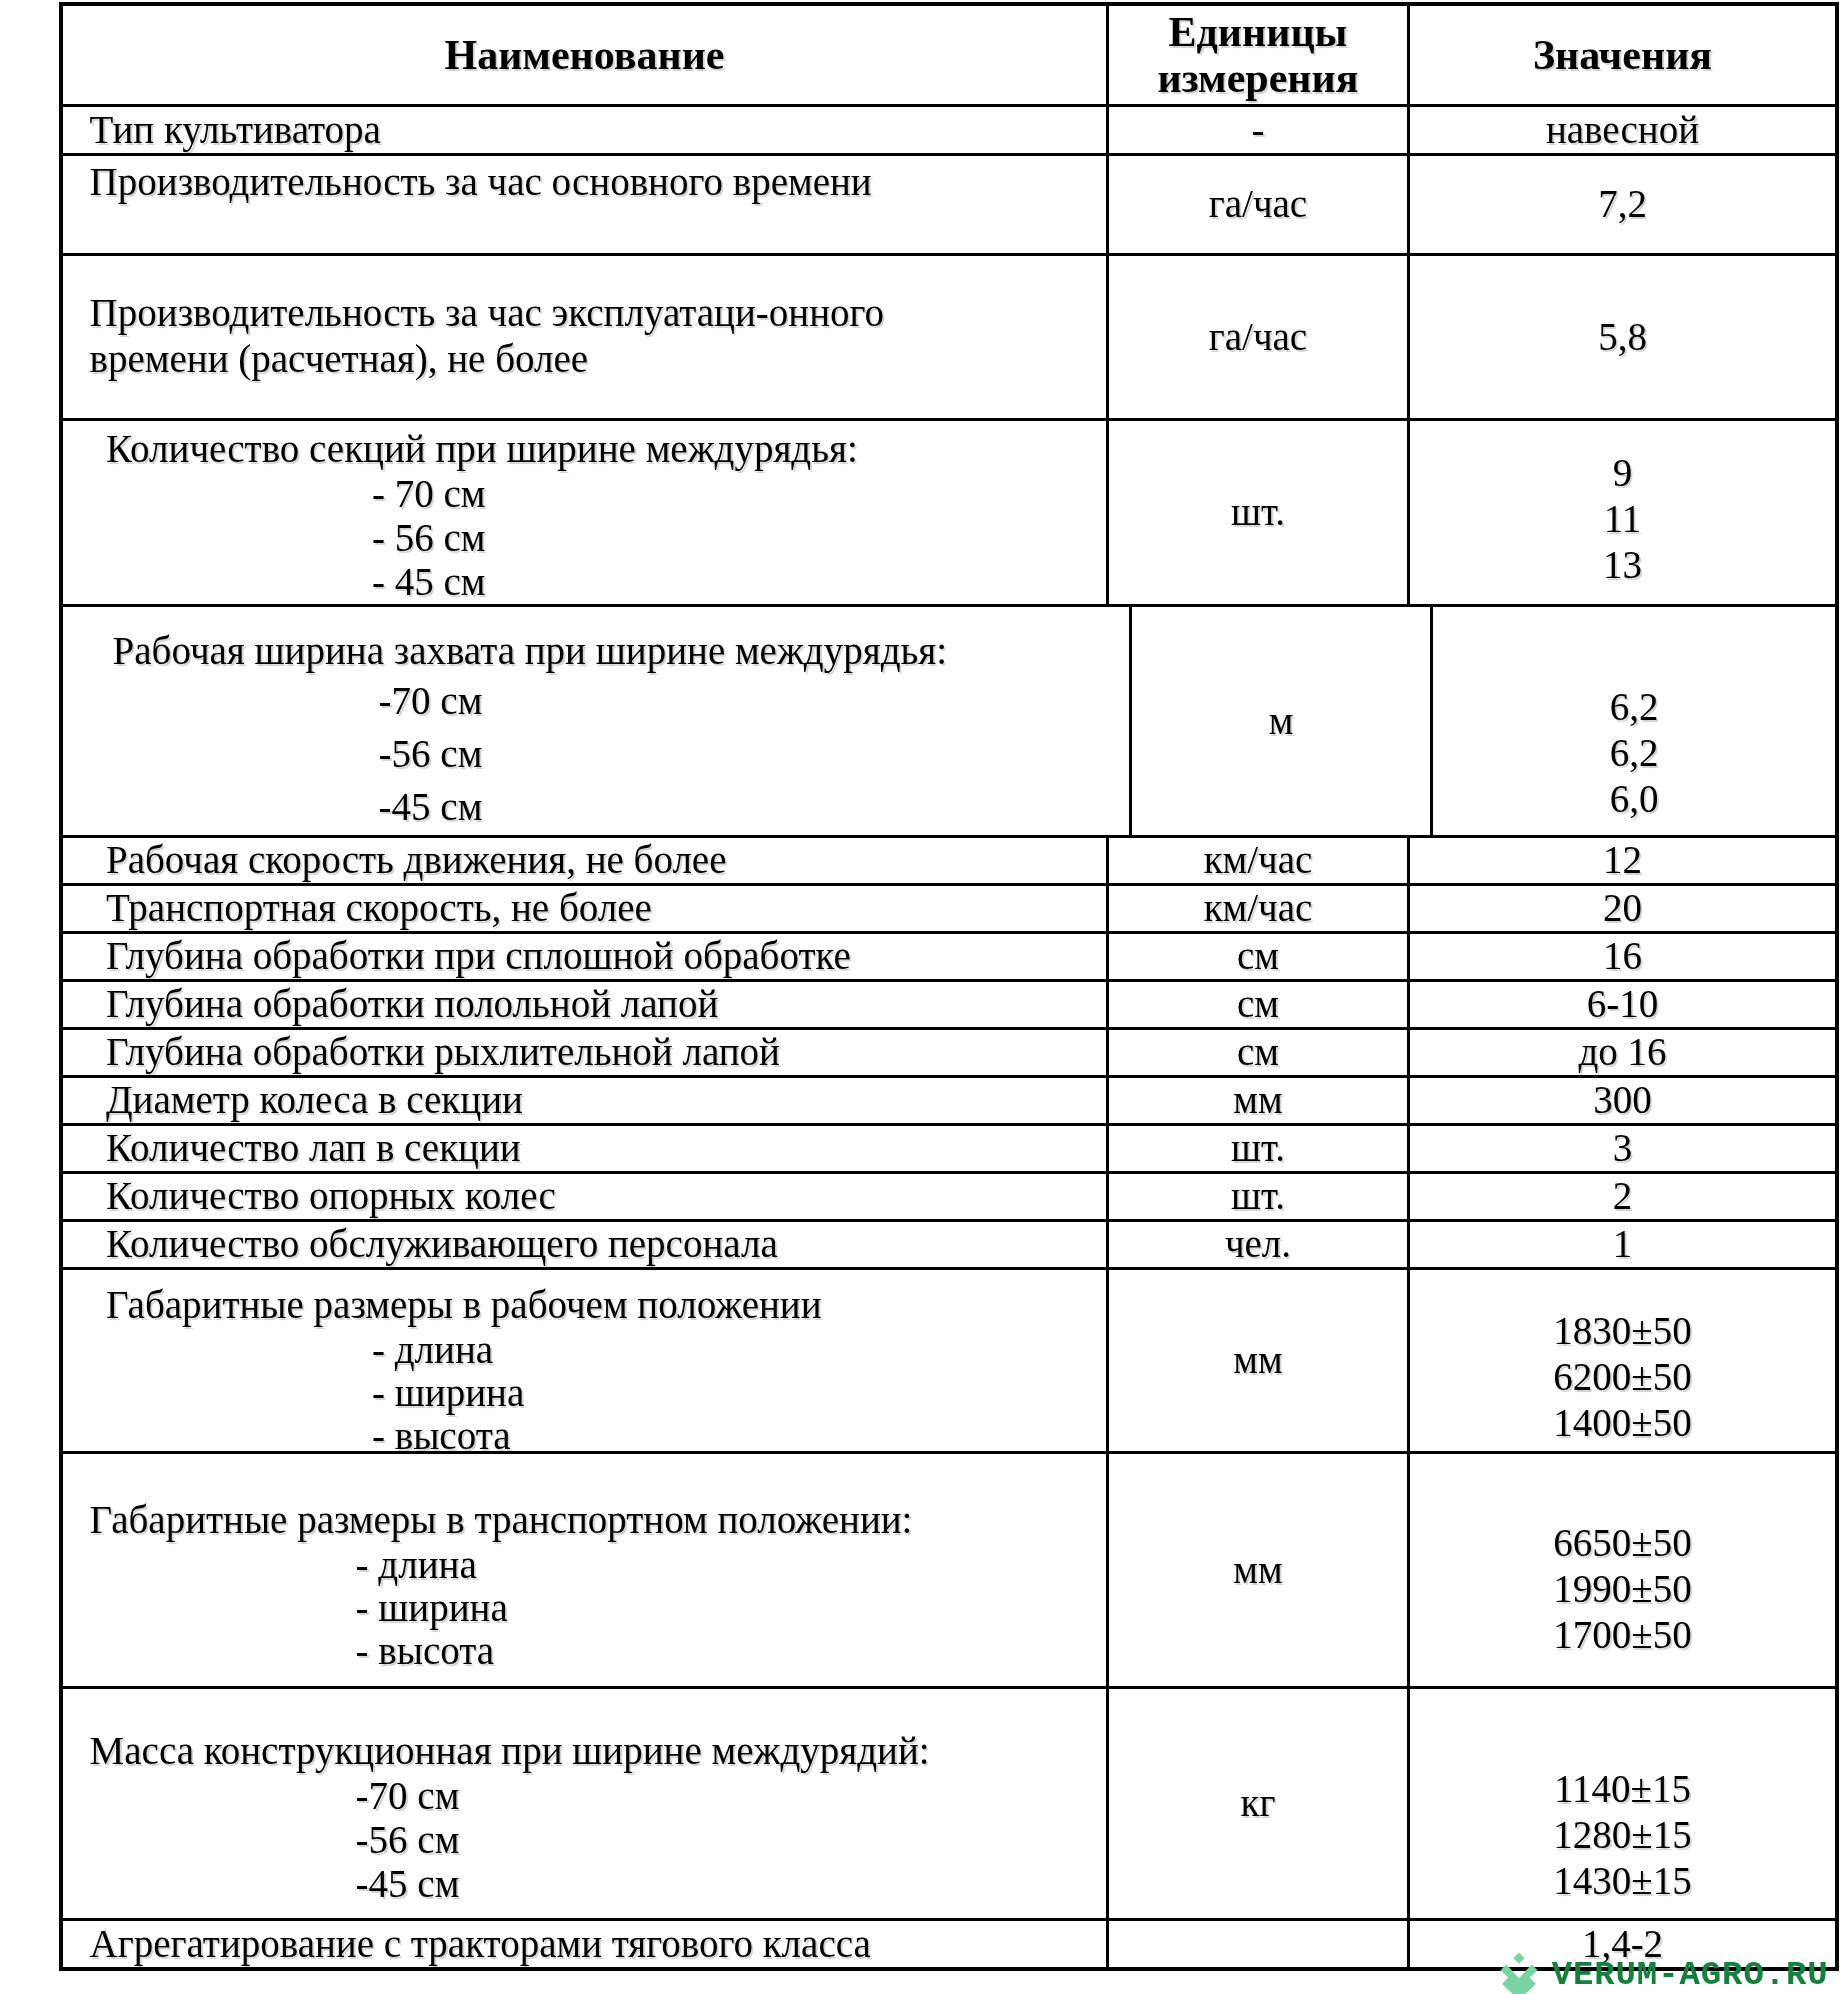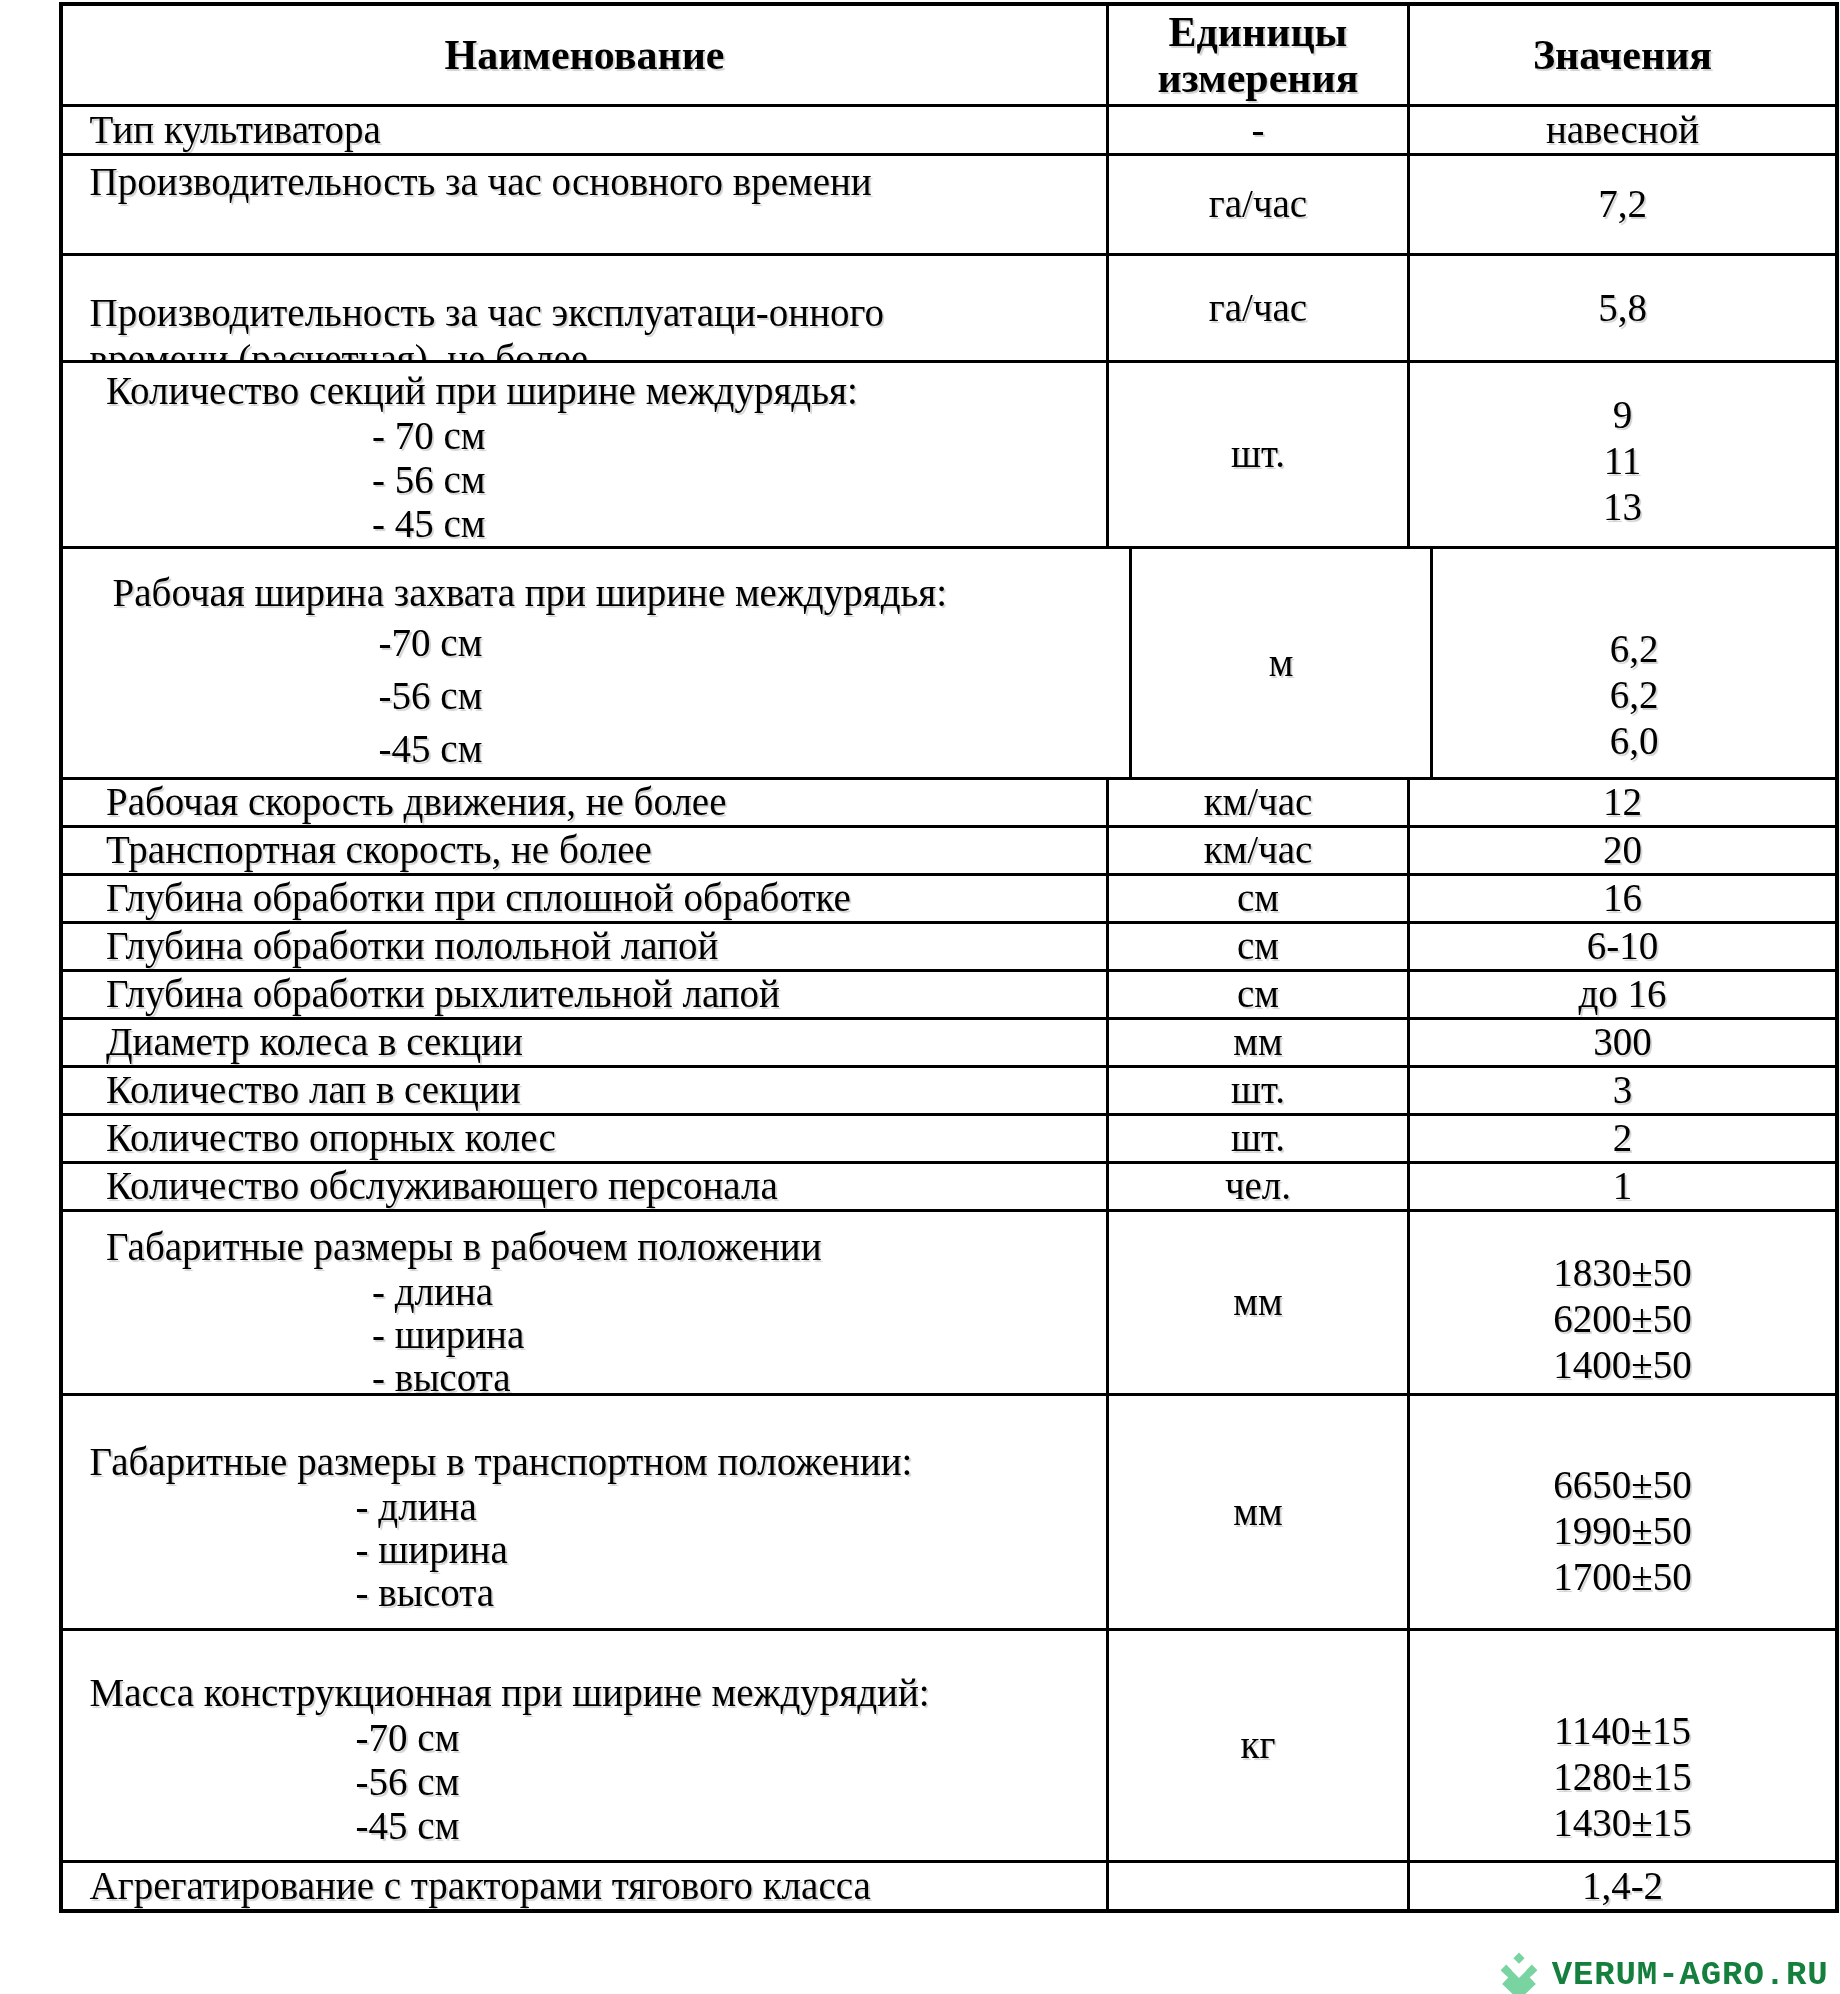--- a/index.html
+++ b/index.html
@@ -92,21 +92,21 @@
       </div>
       <div class="row" style="height: 100px;">
         <div class="cell name-cell" style="padding-top: 3.5px;">
           <div class="line">Производительность за час основного времени</div>
         </div>
         <div class="cell unit-cell">га/час</div>
         <div class="cell value-cell">
           <div class="line">7,2</div>
         </div>
       </div>
-      <div class="row" style="height: 107px;">
+      <div class="row" style="height: 165px;">
         <div class="cell name-cell" style="padding-top: 34px;">
           <div class="line">Производительность за час эксплуатаци-онного</div>
           <div class="line">времени (расчетная), не более</div>
         </div>
         <div class="cell unit-cell">га/час</div>
         <div class="cell value-cell">
           <div class="line">5,8</div>
         </div>
       </div>
       <div class="row" style="height: 186px;">

